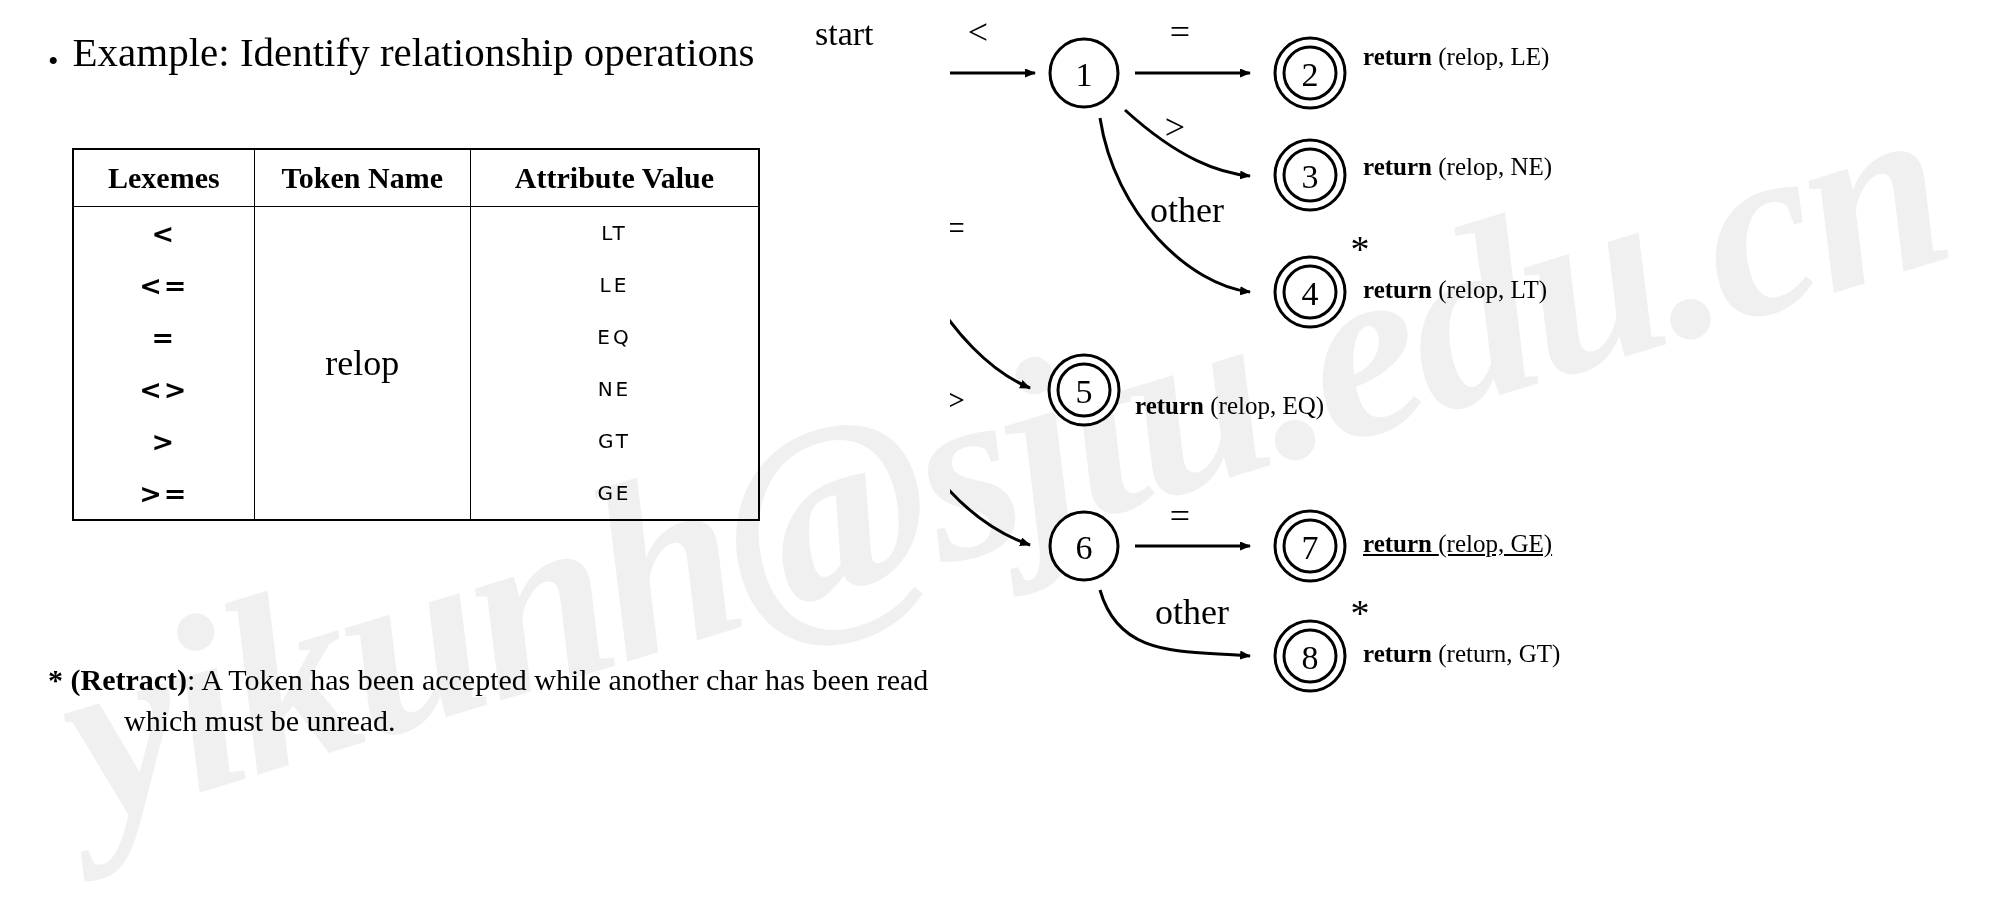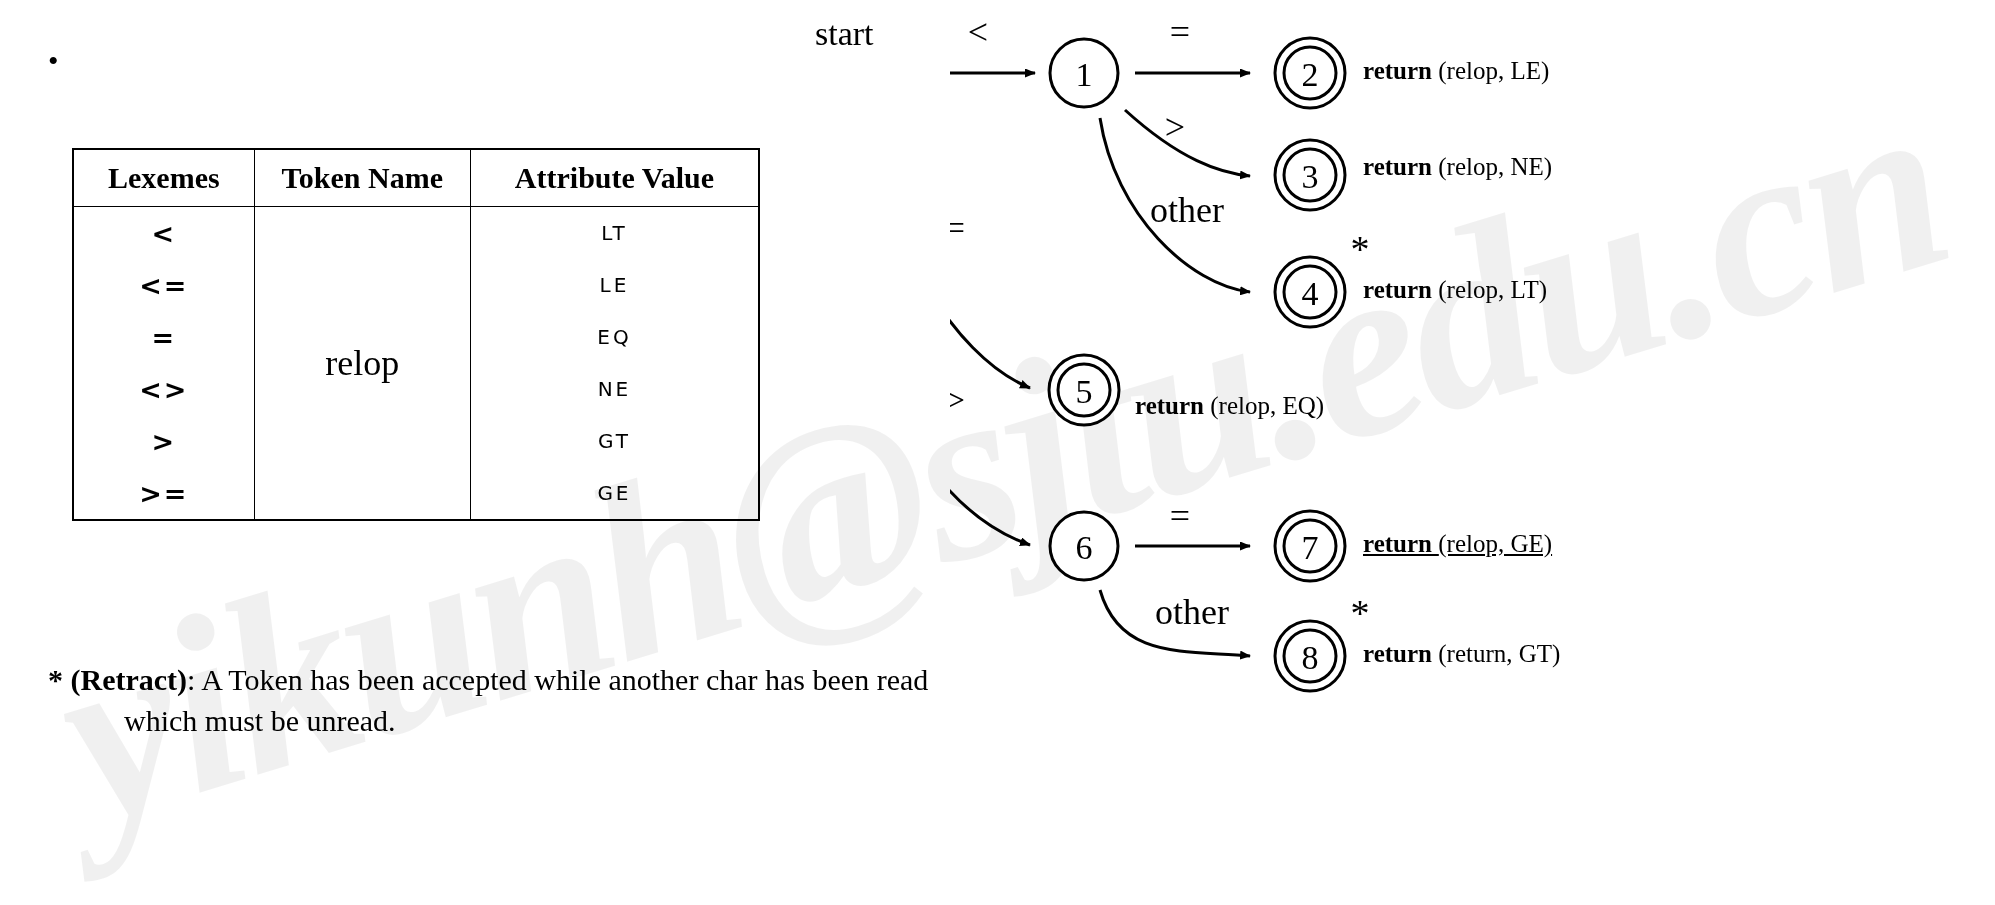--- a/index.html
+++ b/index.html
@@ -110,20 +110,21 @@
 </style>
 </head>
 <body>
 
 <div id="watermark">yikunh@sjtu.edu.cn</div>
 
 <div id="left-pane">
 
   <div id="bullet-row">
     <span id="bullet-dot">•</span>
+    <span id="bullet-text">Example: Identify relationship operations</span>
   </div>
 
   <table id="lex-table">
     <thead>
       <tr>
         <th class="col-lex">Lexemes</th>
         <th class="col-tok">Token Name</th>
         <th class="col-attr">Attribute Value</th>
       </tr>
     </thead>
@@ -249,21 +250,21 @@
     <text class="edge-label" x="5" y="412">&gt;</text>
     <text class="edge-label" x="230" y="44">=</text>
     <text class="edge-label" x="225" y="139">&gt;</text>
     <text class="edge-label" x="237" y="222">other</text>
     <text class="edge-label" x="230" y="528">=</text>
     <text class="edge-label" x="242" y="624">other</text>
   </svg>
 
   <div style="position:absolute;left:-135px;top:15px;font-size:34px;">start</div>
 
-  <div class="ret" style="left:413px;top:57px;">
+  <div class="ret" style="left:413px;top:43px;">
     <b>return</b>
     <span class="args">(relop, LE)</span>
   </div>
   <div class="ret" style="left:413px;top:153px;">
     <b>return</b>
     <span class="args">(relop, NE)</span>
   </div>
   <div class="ret" style="left:413px;top:276px;">
     <b>return</b>
     <span class="args">(relop, LT)</span>

